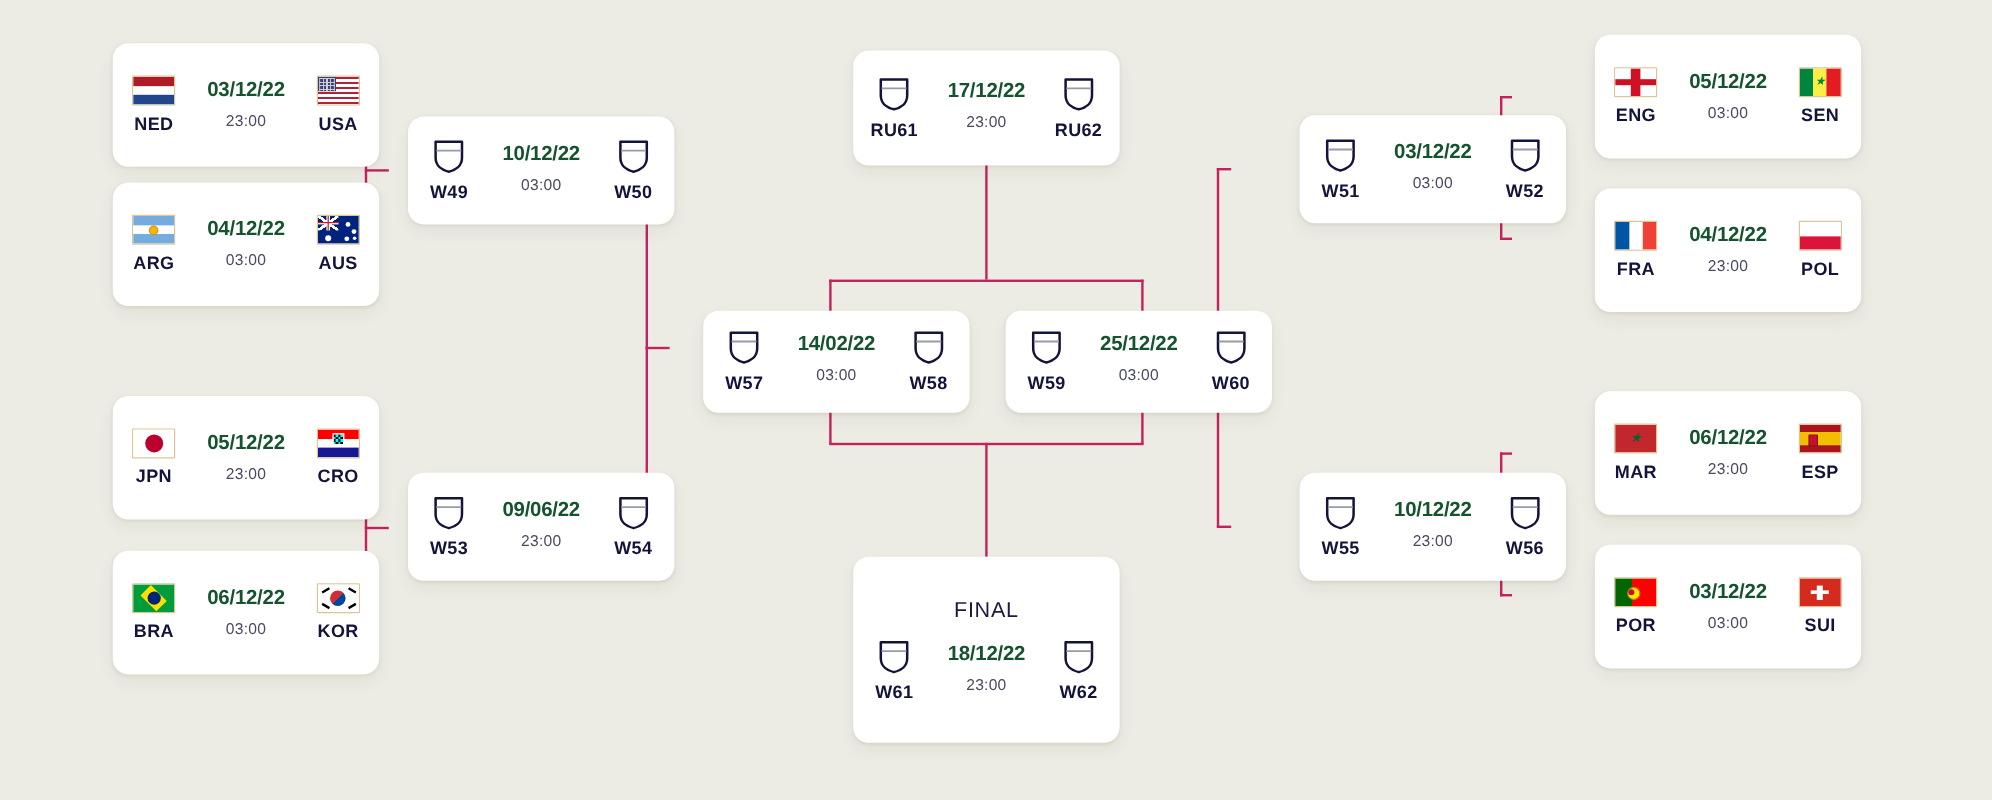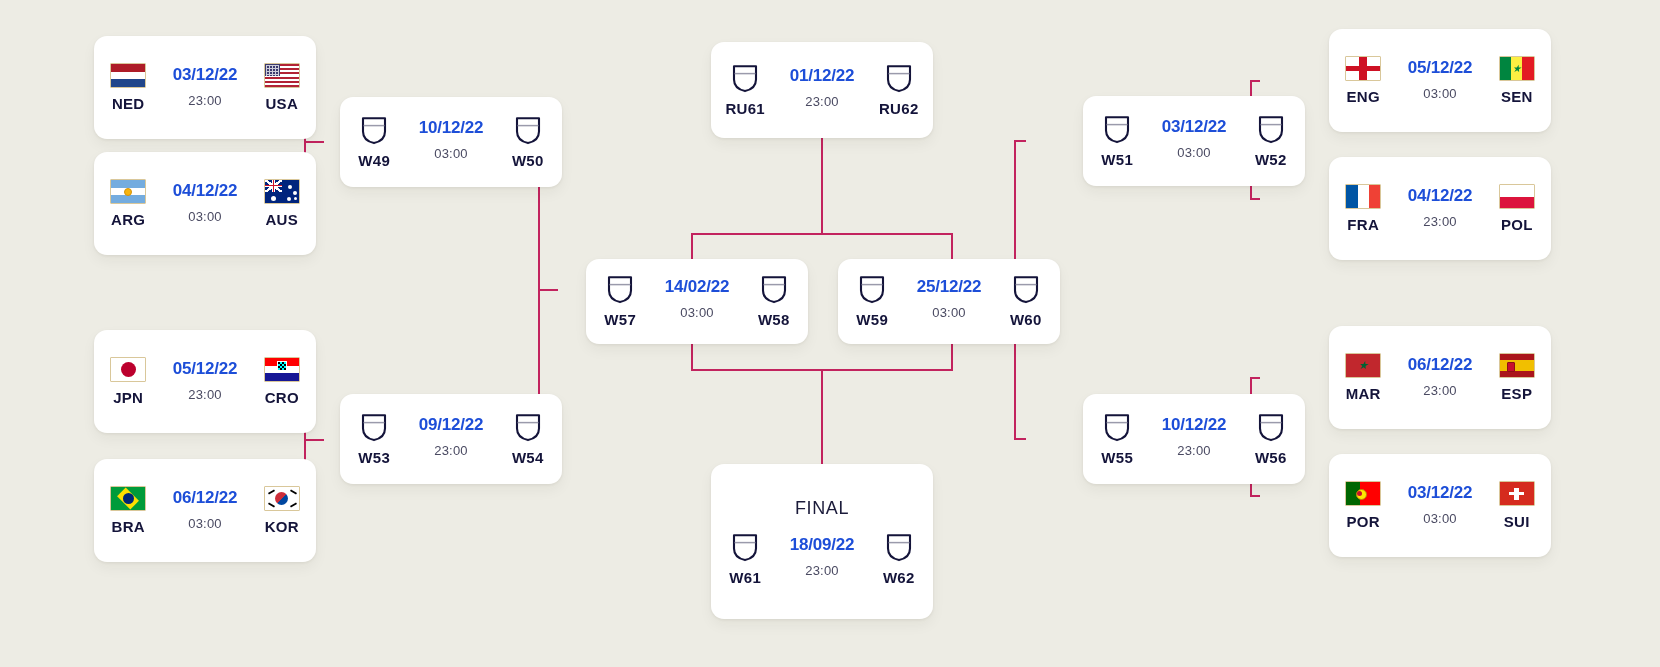--- a/index.html
+++ b/index.html
@@ -58,21 +58,21 @@
   .code{
     margin-top:7px;
     font-size:15px;
     font-weight:bold;
     color:#14143a;
     letter-spacing:.3px;
   }
   .date{
     font-size:17px;
     font-weight:bold;
-    color:#1d4ed8;
+    color:#14532d;
     letter-spacing:-.2px;
     white-space:nowrap;
   }
   .time{
     margin-top:8px;
     font-size:13px;
     color:#4a4a62;
     letter-spacing:.2px;
   }
 
@@ -384,21 +384,21 @@
       <div class="side">
         <span>
           <svg class="shield" viewBox="0 0 26 29" fill="none" xmlns="http://www.w3.org/2000/svg">
             <path d="M2 2.2h22v13.3c0 6.6-5.2 10.3-11 11.6C7.2 25.8 2 22.1 2 15.5V2.2z" fill="#fff" stroke="#14143a" stroke-width="2.1" stroke-linejoin="round"></path>
             <path d="M2.6 9.6h20.8" stroke="#9a9aab" stroke-width="1.5"></path>
           </svg>
         </span>
         <span class="code">W53</span>
       </div>
       <div class="mid">
-        <span class="date">09/12/22</span>
+        <span class="date">09/06/22</span>
         <span class="time">23:00</span>
       </div>
       <div class="side">
         <span>
           <svg class="shield" viewBox="0 0 26 29" fill="none" xmlns="http://www.w3.org/2000/svg">
             <path d="M2 2.2h22v13.3c0 6.6-5.2 10.3-11 11.6C7.2 25.8 2 22.1 2 15.5V2.2z" fill="#fff" stroke="#14143a" stroke-width="2.1" stroke-linejoin="round"></path>
             <path d="M2.6 9.6h20.8" stroke="#9a9aab" stroke-width="1.5"></path>
           </svg>
         </span>
         <span class="code">W54</span>
@@ -519,21 +519,21 @@
       <div class="side">
         <span>
           <svg class="shield" viewBox="0 0 26 29" fill="none" xmlns="http://www.w3.org/2000/svg">
             <path d="M2 2.2h22v13.3c0 6.6-5.2 10.3-11 11.6C7.2 25.8 2 22.1 2 15.5V2.2z" fill="#fff" stroke="#14143a" stroke-width="2.1" stroke-linejoin="round"></path>
             <path d="M2.6 9.6h20.8" stroke="#9a9aab" stroke-width="1.5"></path>
           </svg>
         </span>
         <span class="code">RU61</span>
       </div>
       <div class="mid">
-        <span class="date">01/12/22</span>
+        <span class="date">17/12/22</span>
         <span class="time">23:00</span>
       </div>
       <div class="side">
         <span>
           <svg class="shield" viewBox="0 0 26 29" fill="none" xmlns="http://www.w3.org/2000/svg">
             <path d="M2 2.2h22v13.3c0 6.6-5.2 10.3-11 11.6C7.2 25.8 2 22.1 2 15.5V2.2z" fill="#fff" stroke="#14143a" stroke-width="2.1" stroke-linejoin="round"></path>
             <path d="M2.6 9.6h20.8" stroke="#9a9aab" stroke-width="1.5"></path>
           </svg>
         </span>
         <span class="code">RU62</span>
@@ -547,21 +547,21 @@
       <div class="side">
         <span>
           <svg class="shield" viewBox="0 0 26 29" fill="none" xmlns="http://www.w3.org/2000/svg">
             <path d="M2 2.2h22v13.3c0 6.6-5.2 10.3-11 11.6C7.2 25.8 2 22.1 2 15.5V2.2z" fill="#fff" stroke="#14143a" stroke-width="2.1" stroke-linejoin="round"></path>
             <path d="M2.6 9.6h20.8" stroke="#9a9aab" stroke-width="1.5"></path>
           </svg>
         </span>
         <span class="code">W61</span>
       </div>
       <div class="mid">
-        <span class="date">18/09/22</span>
+        <span class="date">18/12/22</span>
         <span class="time">23:00</span>
       </div>
       <div class="side">
         <span>
           <svg class="shield" viewBox="0 0 26 29" fill="none" xmlns="http://www.w3.org/2000/svg">
             <path d="M2 2.2h22v13.3c0 6.6-5.2 10.3-11 11.6C7.2 25.8 2 22.1 2 15.5V2.2z" fill="#fff" stroke="#14143a" stroke-width="2.1" stroke-linejoin="round"></path>
             <path d="M2.6 9.6h20.8" stroke="#9a9aab" stroke-width="1.5"></path>
           </svg>
         </span>
         <span class="code">W62</span>

